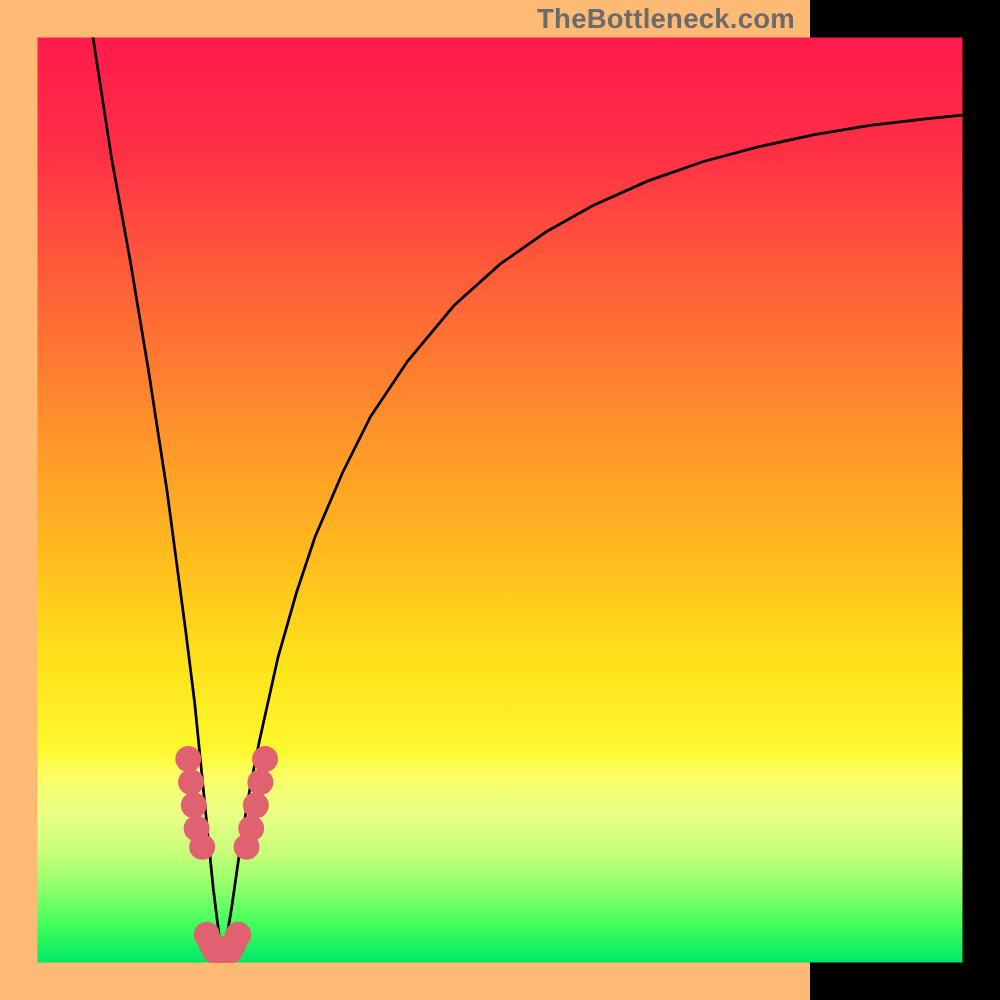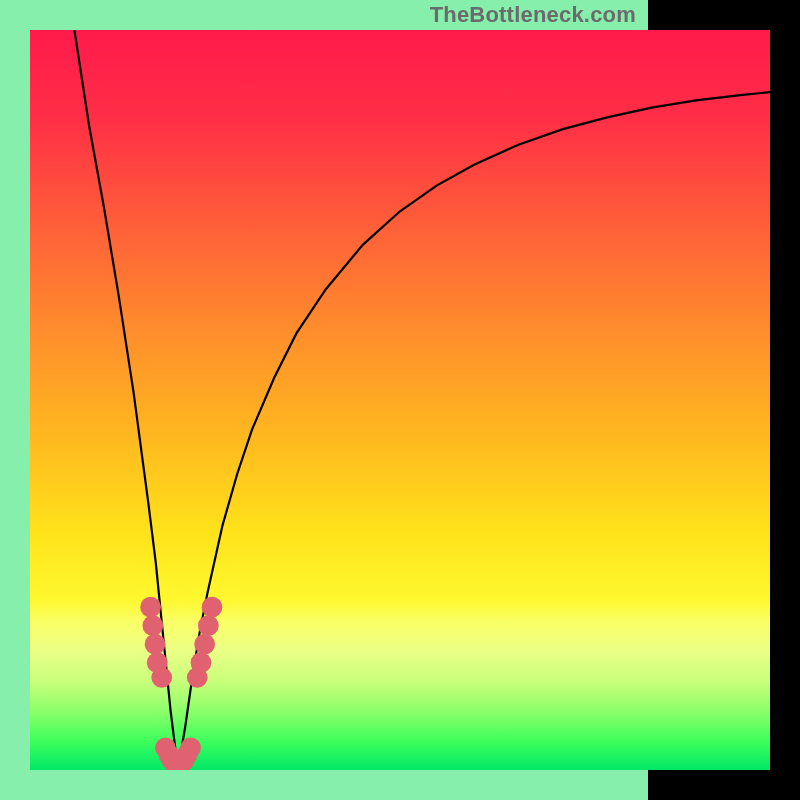--- a/index.html
+++ b/index.html
@@ -7,21 +7,21 @@
     padding: 0;
     width: 800px;
     height: 800px;
     overflow: hidden;
     background: #000;
     font-family: Arial, Helvetica, sans-serif;
   }
   .frame {
     width: 648px;
     height: 800px;
-    background: #86efac;
+    background: #fdba74;
     position: relative;
   }
   .attribution {
     position: absolute;
     top: 2px;
     right: 12px;
     color: #6b6b6b;
     font-size: 22px;
     font-weight: 600;
     letter-spacing: 0.2px;

